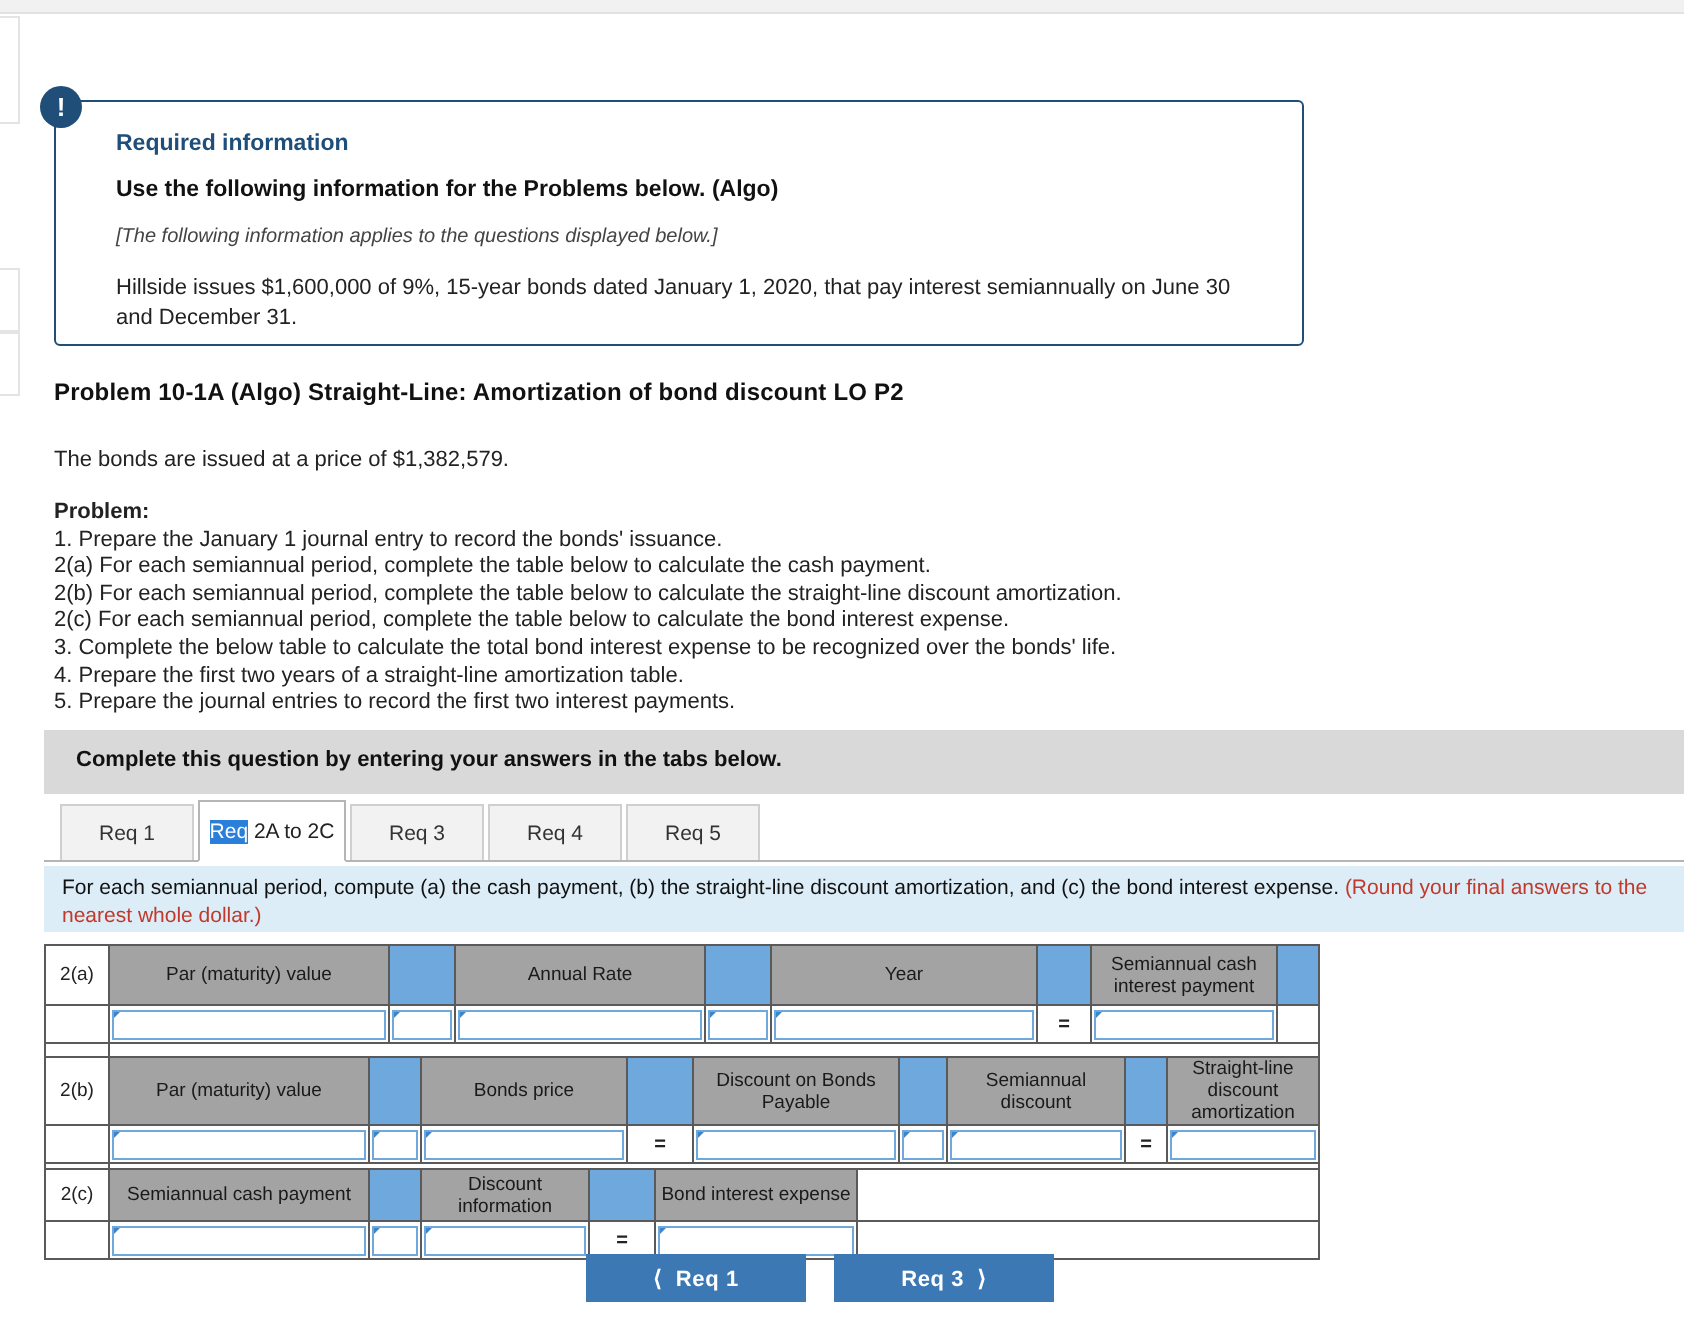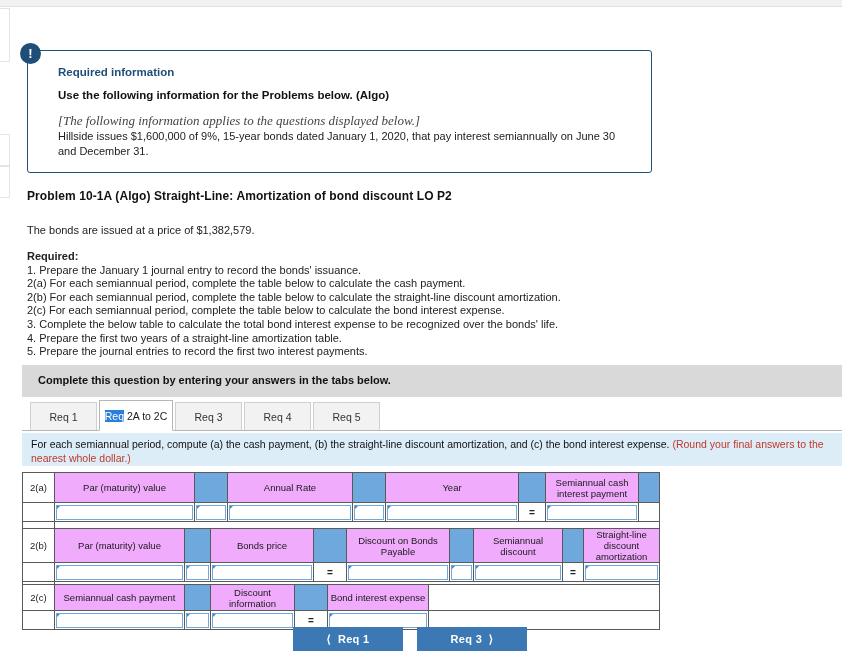--- a/index.html
+++ b/index.html
@@ -71,22 +71,22 @@
   }
   .ri-sub {
     color: #111111;
     font-weight: bold;
     font-size: 11.5px;
     margin-bottom: 12px;
   }
   .ri-italic {
     font-style: italic;
     color: #444444;
-    font-size: 13px;
-    font-family: Liberation Serif, serif;
+    font-size: 10px;
+    margin-bottom: 13px;
   }
   .ri-body {
     color: #222222;
     font-size: 11px;
     line-height: 15px;
     max-width: 560px;
   }
 
   
   .prob-title {
@@ -200,21 +200,21 @@
     box-sizing: border-box;
   }
   td.lbl {
     background: #ffffff;
     text-align: center;
     font-size: 9.5px;
     color: #222222;
     vertical-align: middle;
   }
   td.hd {
-    background: #f0abfc;
+    background: #a3a3a3;
     color: #1a1a1a;
     text-align: center;
     font-weight: normal;
     font-size: 9.5px;
     line-height: 11px;
     vertical-align: middle;
     border-color: #5a5a5a;
   }
   td.hd.blank { background: #6fa8dc; }
   td.op {
@@ -280,21 +280,21 @@
     <div class="ri-sub">Use the following information for the Problems below. (Algo)</div>
     <div class="ri-italic">[The following information applies to the questions displayed below.]</div>
     <div class="ri-body">Hillside issues $1,600,000 of 9%, 15-year bonds dated January 1, 2020, that pay interest semiannually on June 30 and December 31.</div>
   </div>
 </div>
 
 <div class="prob-title">Problem 10-1A (Algo) Straight-Line: Amortization of bond discount LO P2</div>
 <div class="bond-price">The bonds are issued at a price of $1,382,579.</div>
 
 <div class="req-block">
-  <div class="req-head">Required:</div>
+  <div class="req-head">Problem:</div>
   <div class="req-line">1. Prepare the January 1 journal entry to record the bonds' issuance.</div>
   <div class="req-line">2(a) For each semiannual period, complete the table below to calculate the cash payment.</div>
   <div class="req-line">2(b) For each semiannual period, complete the table below to calculate the straight-line discount amortization.</div>
   <div class="req-line">2(c) For each semiannual period, complete the table below to calculate the bond interest expense.</div>
   <div class="req-line">3. Complete the below table to calculate the total bond interest expense to be recognized over the bonds' life.</div>
   <div class="req-line">4. Prepare the first two years of a straight-line amortization table.</div>
   <div class="req-line">5. Prepare the journal entries to record the first two interest payments.</div>
 </div>
 
 <div class="gray-bar">

